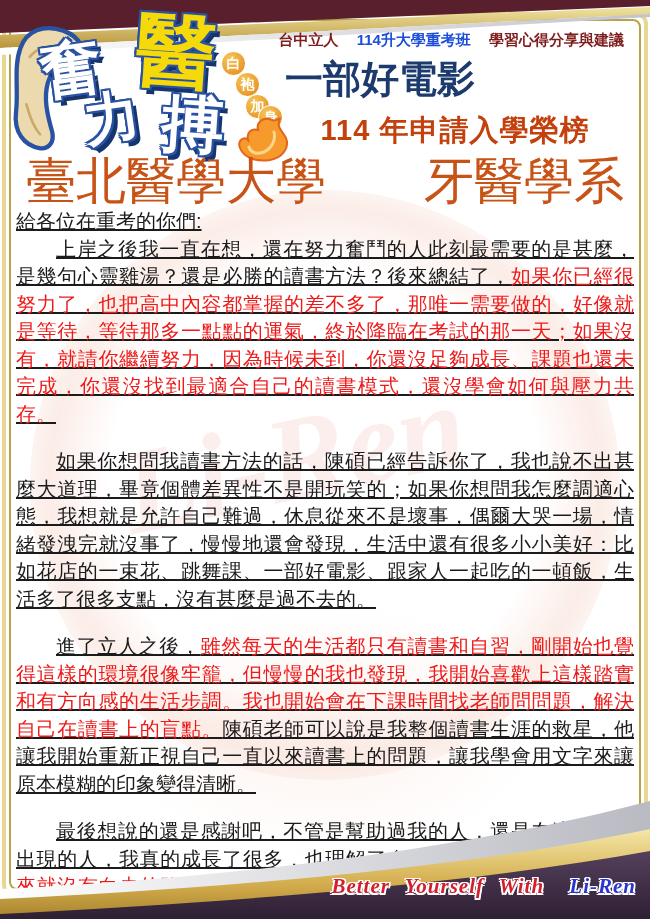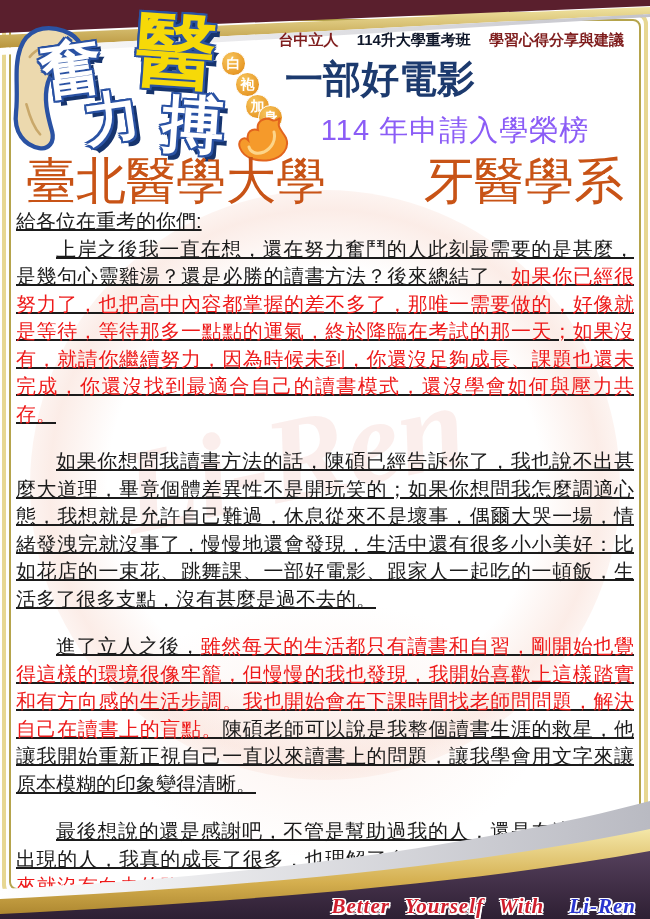--- a/index.html
+++ b/index.html
@@ -38,21 +38,21 @@
   
   .header-band{position:absolute; left:0; top:0; width:650px; height:60px;}
 
   
   .brand-line{
     position:absolute; top:31px; right:26px; font-size:15px; font-weight:bold;
     white-space:nowrap;
   }
   .brand-line .gap{margin-left:14px;}
   .brand-red{color:#7f1d1d;}
-  .brand-blue{color:#0f172a;}
+  .brand-blue{color:#1d4ed8;}
 
   
   .logo{position:absolute; left:0; top:6px; width:300px; height:160px;}
   .arm{position:absolute; left:4px; top:16px; width:86px; height:130px;}
   .lchar{
     position:absolute; font-weight:900; line-height:1; color:#fff;
     text-shadow:
       -2px -2px 0 #2a52a3, 2px -2px 0 #2a52a3, -2px 2px 0 #2a52a3, 2px 2px 0 #2a52a3,
       -2px 0 0 #2a52a3, 2px 0 0 #2a52a3, 0 -2px 0 #2a52a3, 0 2px 0 #2a52a3,
       5px 6px 0 #16346e;
@@ -72,21 +72,21 @@
   .flame{position:absolute; left:236px; top:108px; width:54px; height:50px;}
 
   
   .student-line{
     position:absolute; left:285px; top:54px; width:355px;
     display:flex; justify-content:space-between;
     color:#1c3a6e; font-size:38px; font-weight:900; white-space:nowrap;
   }
   .roll-line{
     position:absolute; left:0; right:0; top:111px; text-align:center; padding-left:260px;
-    color:#8b5cf6; font-size:29px; font-weight:400; letter-spacing:1px; white-space:nowrap;
+    color:#c2410c; font-size:29px; font-weight:700; letter-spacing:1px; white-space:nowrap;
   }
   .headline{
     position:absolute; left:18px; right:18px; top:148px; padding:0 8px;
     display:flex; justify-content:space-between;
     color:#c85316; font-size:50px; font-weight:400; white-space:nowrap;
   }
 
   
   .letter{
     position:absolute; left:16px; right:16px; top:208px;
@@ -95,21 +95,21 @@
   }
   .letter p{margin:0 0 20px;text-decoration:underline;}
   .letter p.salutation{margin:0; text-indent:0;}
   .letter p.para{text-indent:2em;}
   .red{color:#ee1a1a;}
   .blk{color:#1b1b1b;}
 
   
   .footer-swoosh{position:absolute; left:0; bottom:0; width:650px; height:132px;}
   .slogan{
-    position:absolute; right:14px; bottom:0; white-space:nowrap;
+    position:absolute; right:14px; bottom:20px; white-space:nowrap;
     font:italic 900 21px "Liberation Serif", serif; letter-spacing:1px; word-spacing:9px;
   }
   .slogan span{
     text-shadow:
       -1.5px -1.5px 0 #fff, 1.5px -1.5px 0 #fff, -1.5px 1.5px 0 #fff, 1.5px 1.5px 0 #fff,
       0 -1.5px 0 #fff, 0 1.5px 0 #fff, -1.5px 0 0 #fff, 1.5px 0 0 #fff;
   }
   .slogan-red{color:#d01f2e;}
   .slogan-blue{color:#2a35cf; margin-left:10px;}
 </style>

